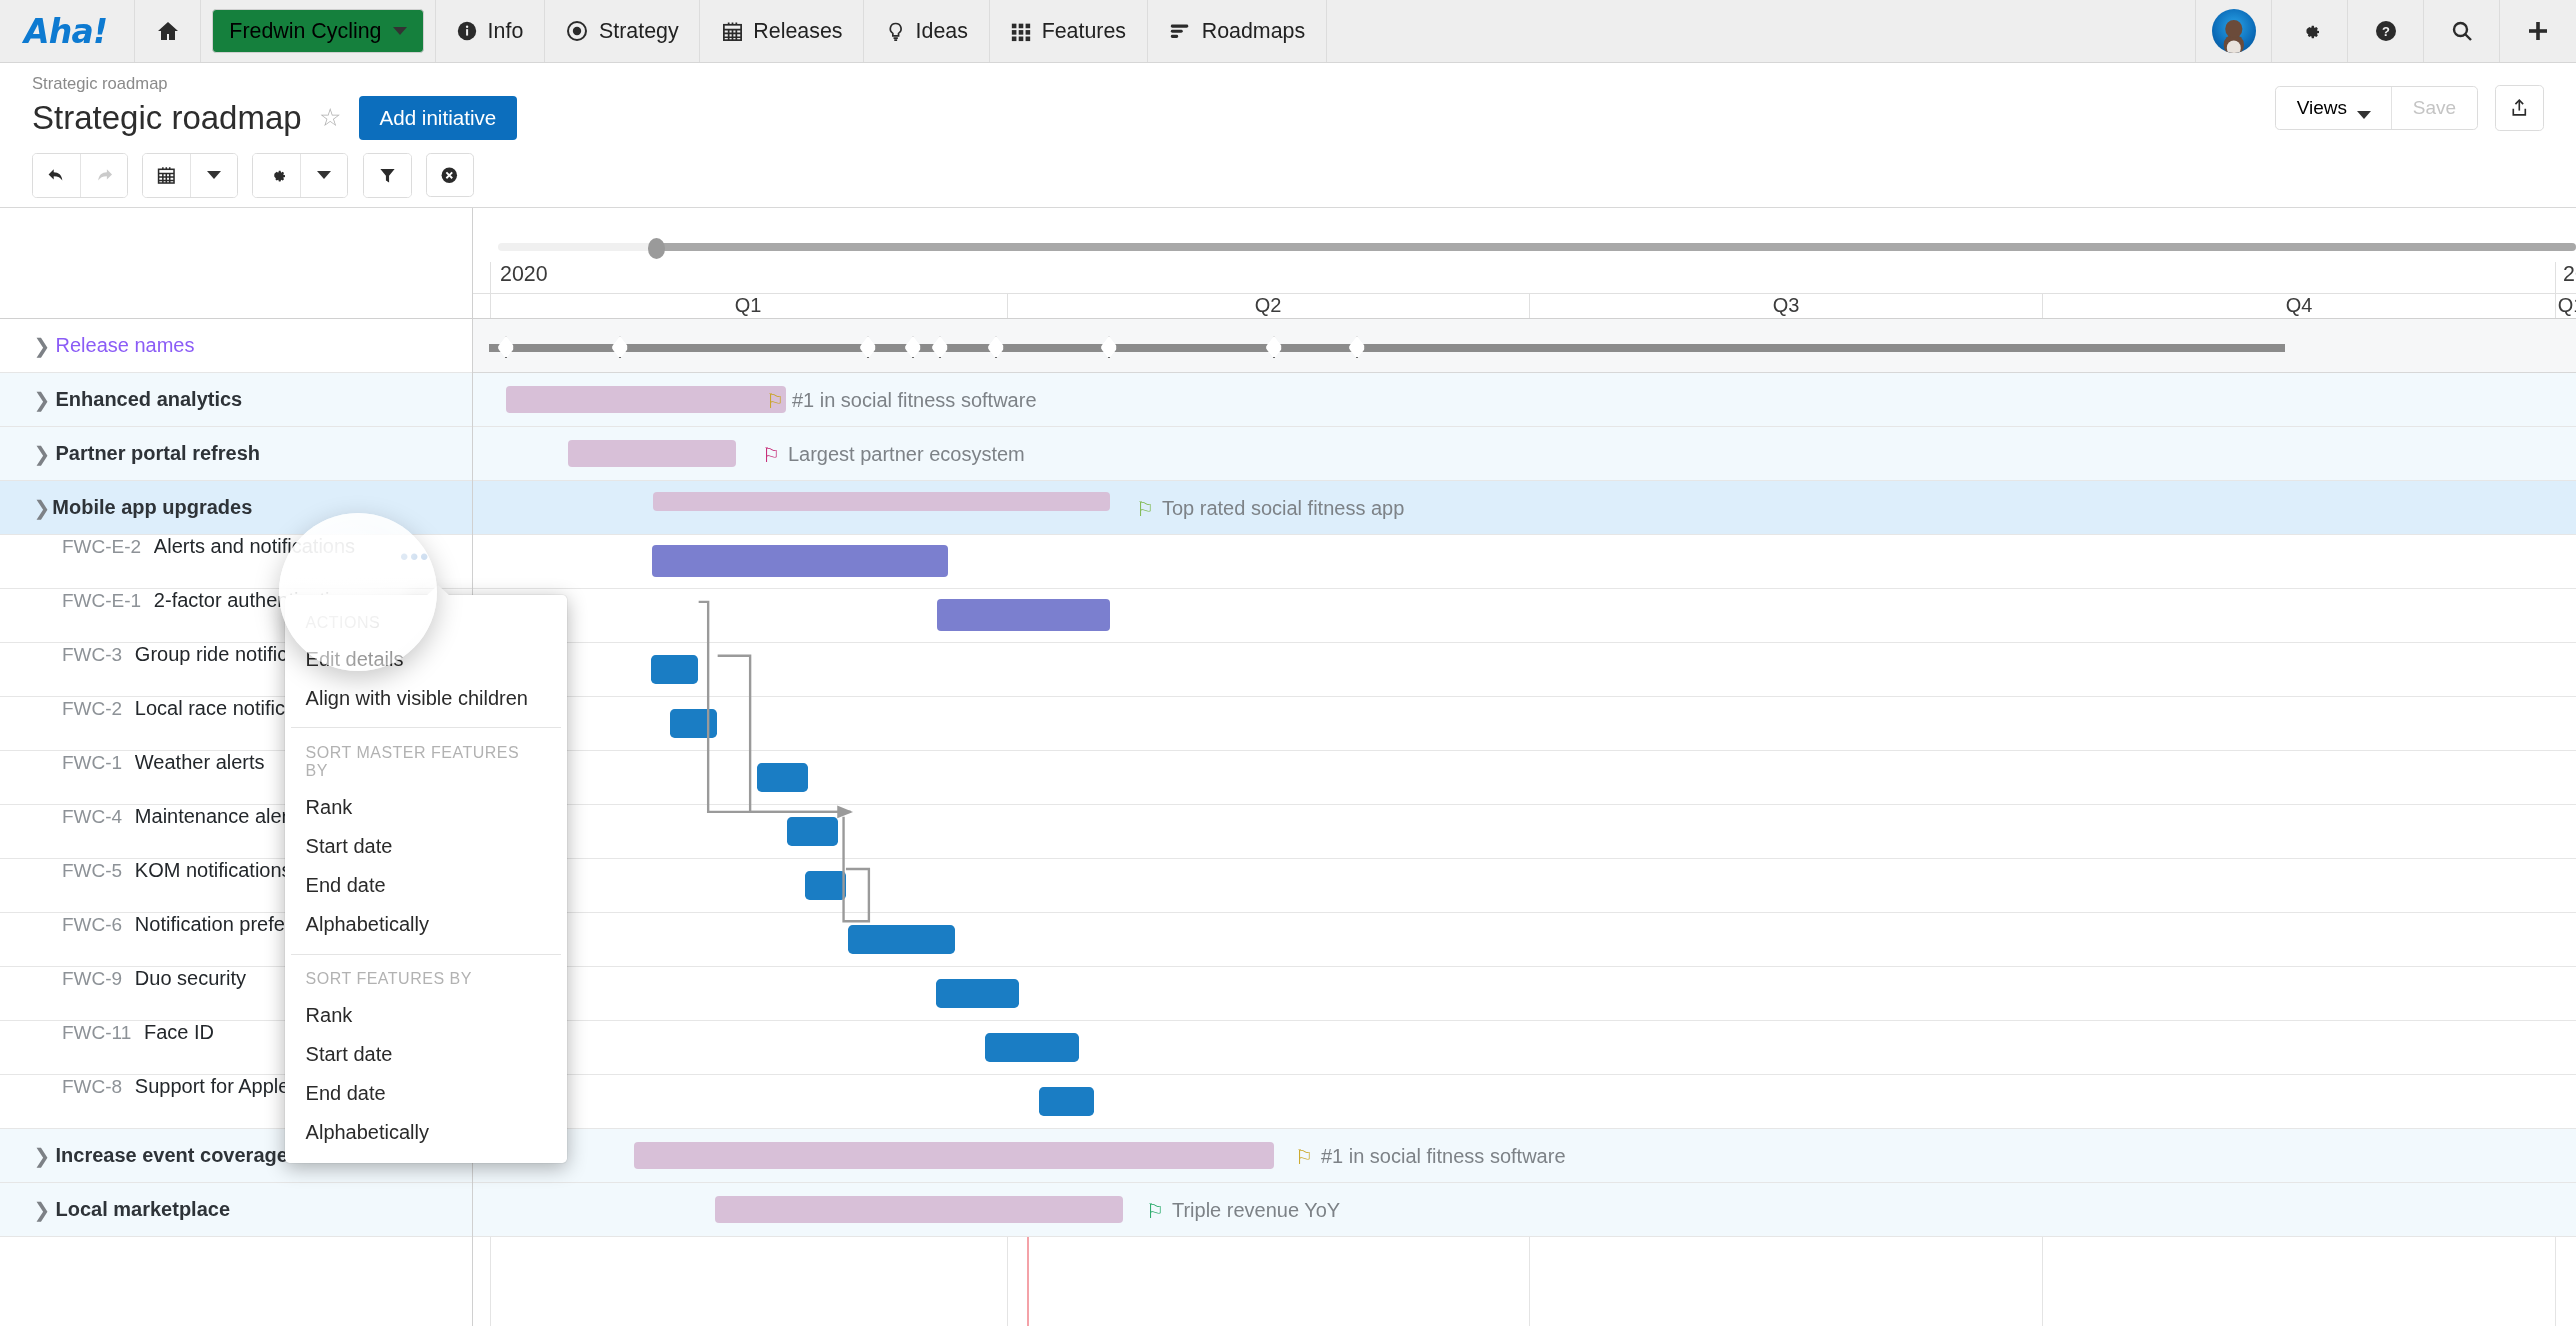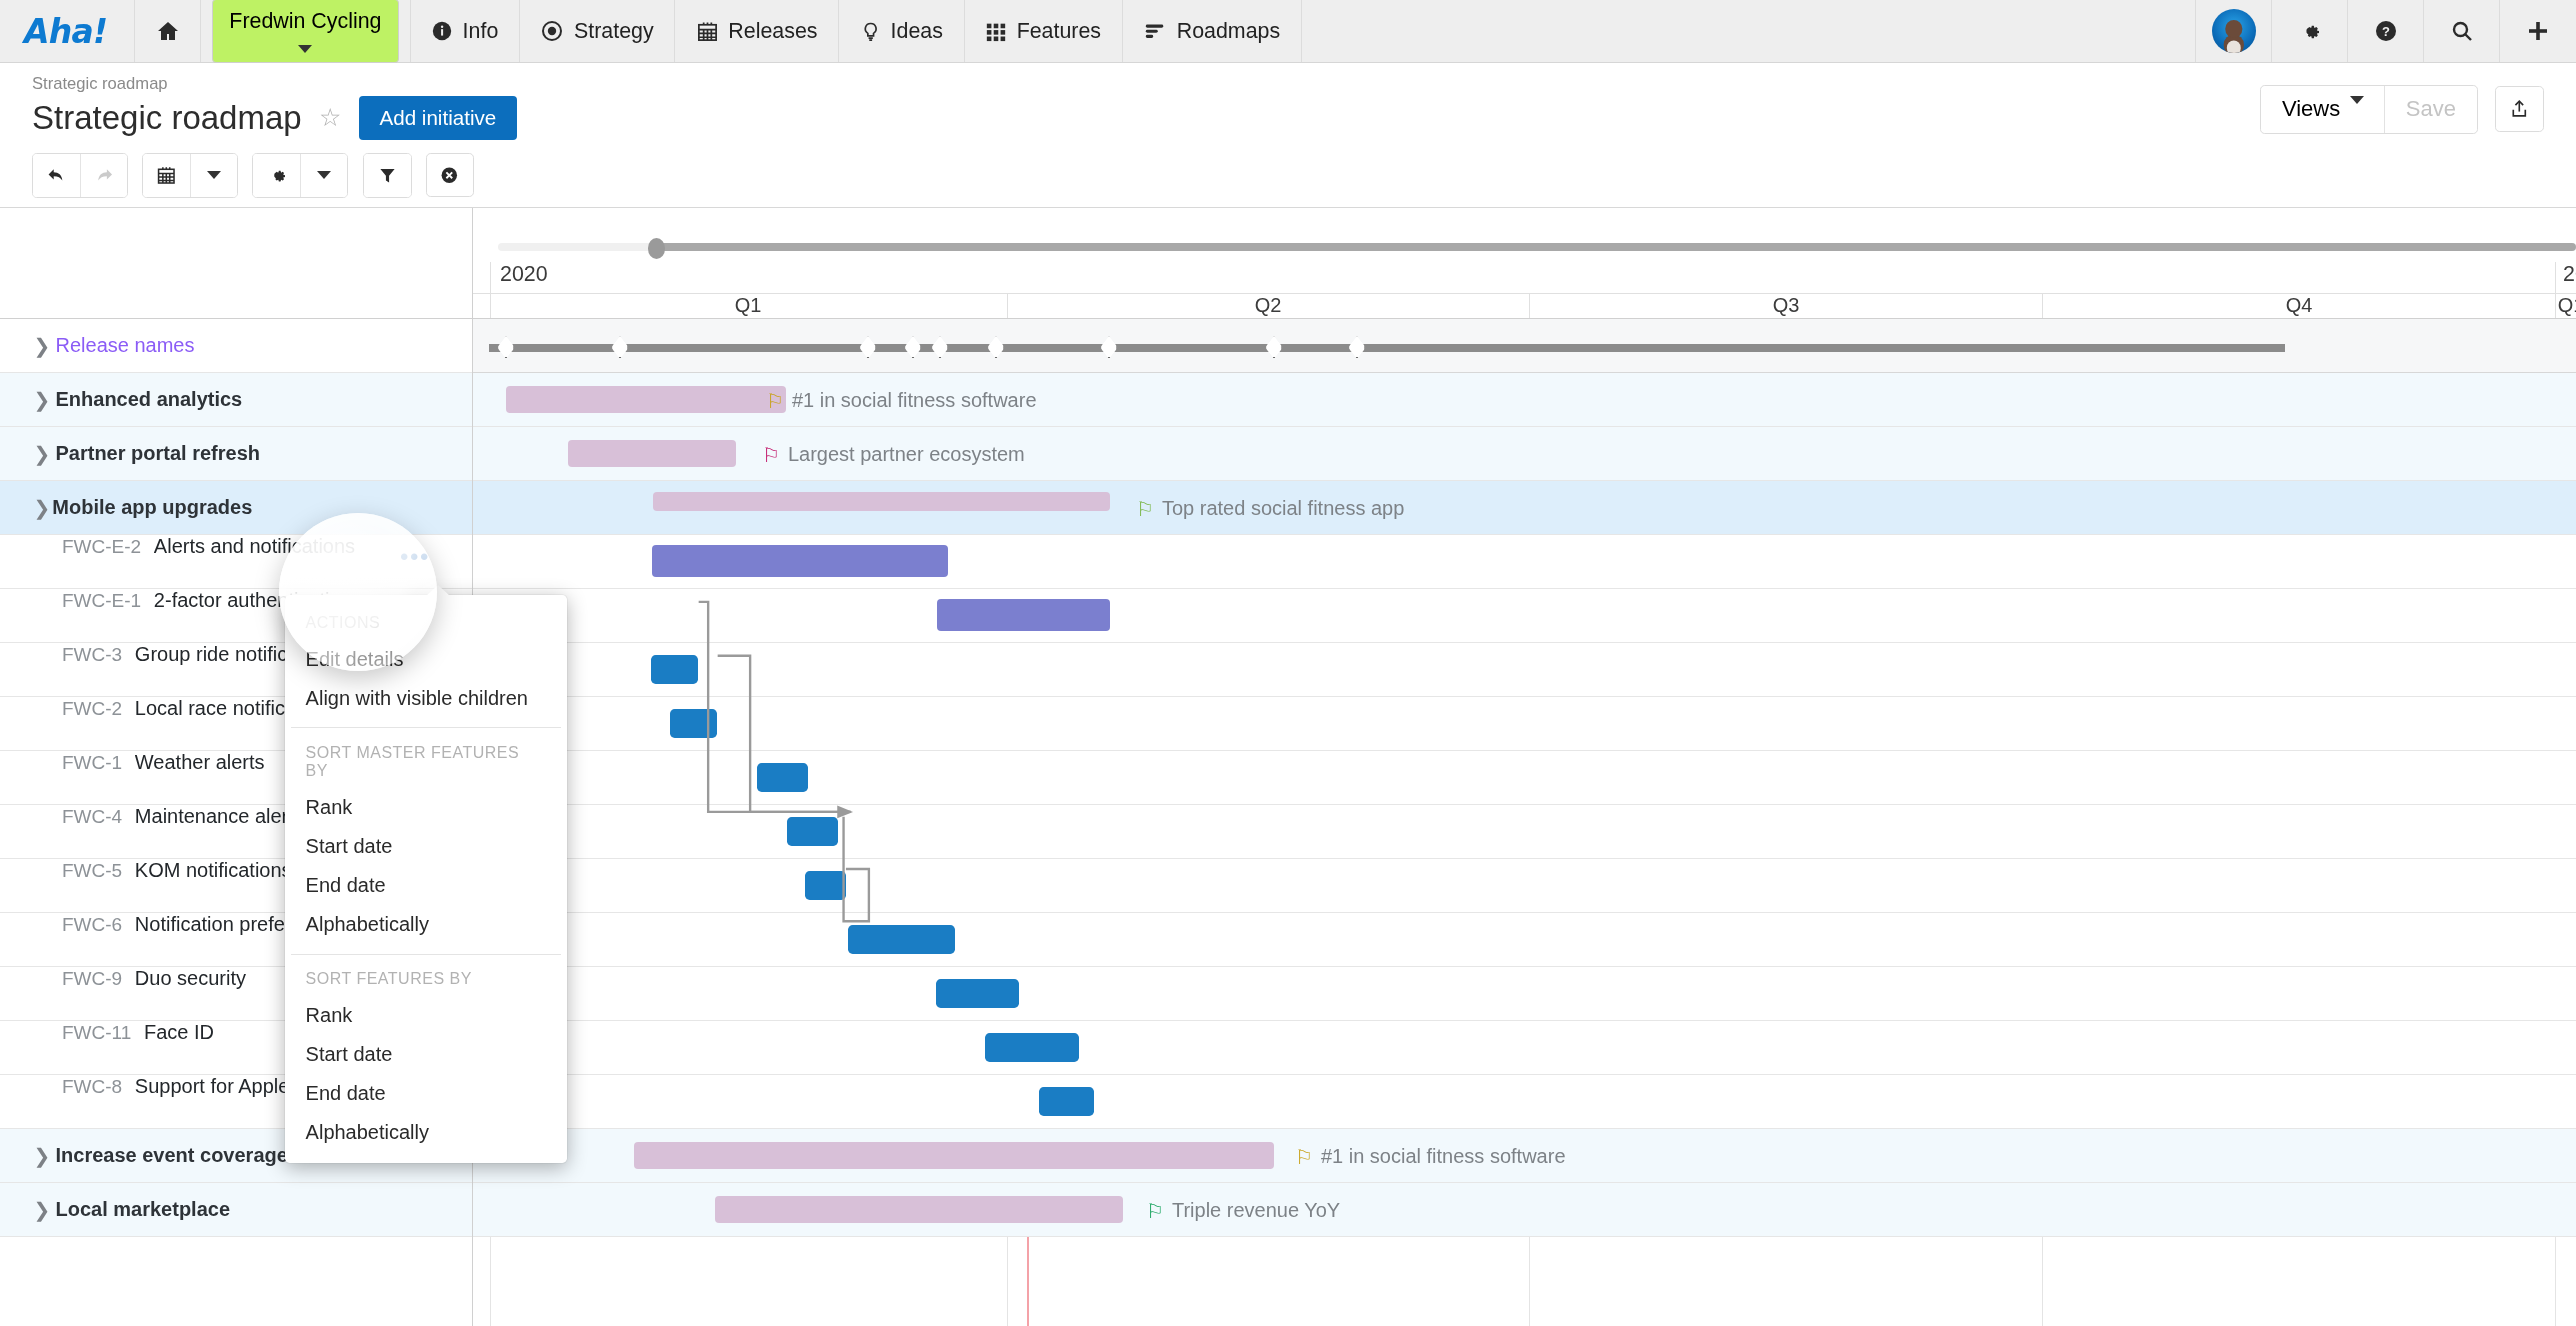--- a/index.html
+++ b/index.html
@@ -30,29 +30,28 @@
     padding: 0 27px 0 24px;
     border-right: 0.8px solid #dcdcdc;
     display: flex; align-items: center;
   }
   .nav-logo .logo-text {
     font-family: "DejaVu Sans", sans-serif;
     font-weight: bold; font-style: italic;
     font-size: 33px; color: #0d7ad1; letter-spacing: -0.8px;
   }
   .nav-ws {
-    background: #bef264;
+    background: #15803d;
     border: 0.8px solid #cfcfcf;
     border-radius: 4px;
     padding: 8.7px 16px;
     font-size: 21.4px;
     display: flex; align-items: center; gap: 11px;
     cursor: pointer;
     white-space: nowrap;
-    flex-direction: column;
   }
   .ws-wrap { display:flex; align-items:center; padding: 0 11px; border-right:0.8px solid #dcdcdc;}
   .caret { width:0;height:0;border-left:7.1px solid transparent;border-right:7.1px solid transparent;border-top:8.7px solid #333; }
   .nav-spacer { flex: 1; border-right: 0.8px solid #dcdcdc; }
   .nav-right-cell {
     width: 76px;
     display: flex; align-items: center; justify-content: center;
     border-right: 0.8px solid #dcdcdc;
     cursor: pointer;
   }
@@ -86,21 +85,21 @@
     border: none; border-radius: 4px;
     padding: 10.3px 20.6px;
     font-size: 20.6px; cursor: pointer;
     font-family: "Liberation Sans", sans-serif;
   }
   .head-right {
     position: absolute; right: 32px; top: 22px;
     display:flex; align-items:center; gap: 17.4px;
   }
   .seg { display:flex; border:0.8px solid #dcdcdc; border-radius:4.7px; overflow:hidden; background:#fff;}
-  .seg > div { padding: 10.3px 20.6px; font-size: 22px; cursor:pointer; display:flex; align-items:flex-start; gap:9.5px;}
+  .seg > div { padding: 10.3px 20.6px; font-size: 19px; cursor:pointer; display:flex; align-items:flex-end; gap:9.5px;}
   .seg > div + div { border-left: 0.8px solid #e2e2e2; }
   .seg .dim { color: #c4c4c4; }
   .iconbtn {
     border:0.8px solid #dcdcdc; border-radius:4.7px; background:#fff;
     width: 49px; height: 46px; display:flex;align-items:center;justify-content:center;
     cursor:pointer;
   }
 
   
   .toolbar {

